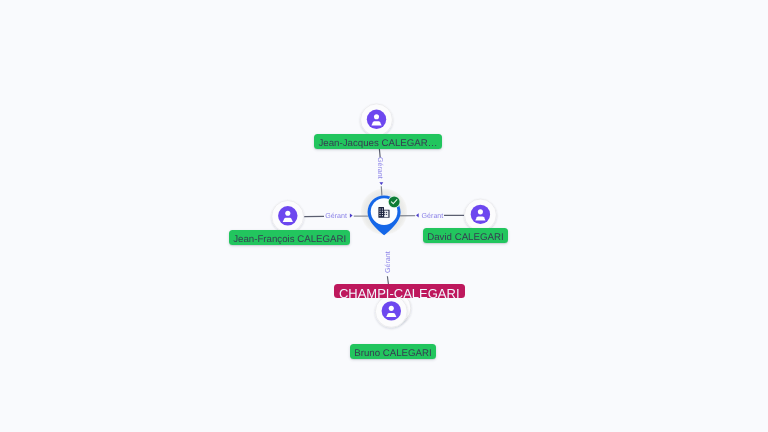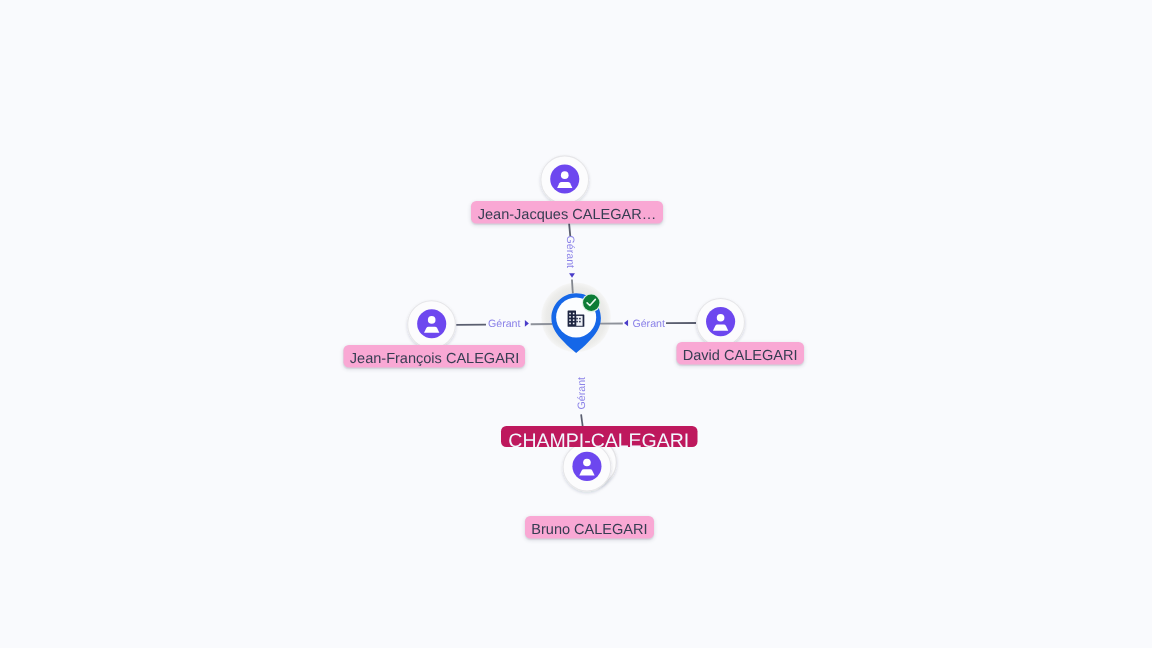--- a/index.html
+++ b/index.html
@@ -14,21 +14,21 @@
   }
   #graph { position:absolute; left:0; top:0; width:768px; height:432px; }
   svg.layer { position:absolute; left:0; top:0; width:768px; height:432px; overflow:visible; }
   #halo-layer { z-index:0; }
   #edge-layer { z-index:1; }
   #node-layer { z-index:3; }
 
   .nlabel {
     position:absolute;
     z-index:4;
-    background:#f9a8d4;
+    background:#22c55e;
     color:#363d52;
     font-size:9.7px;
     line-height:11px;
     height:15.0px;
     padding:4.0px 4.2px 0.5px;
     box-sizing:border-box;
     border-radius:3.5px;
     white-space:nowrap;
     box-shadow:0 1px 3px rgba(30,35,60,0.16), 0 1px 1px rgba(30,35,60,0.08);
   }
@@ -171,16 +171,16 @@
       <g>
         <circle cx="394.15" cy="201.85" r="6.25" fill="#ddf0e2"></circle>
         <circle cx="394.15" cy="201.85" r="5.45" fill="#0d7c36"></circle>
         <path d="M 391.4 201.9 l 1.85 1.75 l 3.65 -4.05" stroke="#e8f7ec" stroke-width="1.05" fill="none" stroke-linecap="round" stroke-linejoin="round"></path>
       </g>
     </g>
   </svg>
 
   <div class="nlabel" style="left:314.3px;top:134.2px;">Jean-Jacques CALEGAR…</div>
   <div class="nlabel" style="left:229.0px;top:229.5px;">Jean-François CALEGARI</div>
-  <div class="nlabel" style="left:451px;top:228.4px;">David CALEGARI</div>
+  <div class="nlabel" style="left:423px;top:228.4px;">David CALEGARI</div>
   <div class="nlabel" style="left:350.0px;top:324.4px;margin-top:20px;">Bruno CALEGARI</div>
   <div class="clabel" style="left:333.6px;top:236.3px;">CHAMPI-CALEGARI</div>
 </div>
 
 </body></html>

